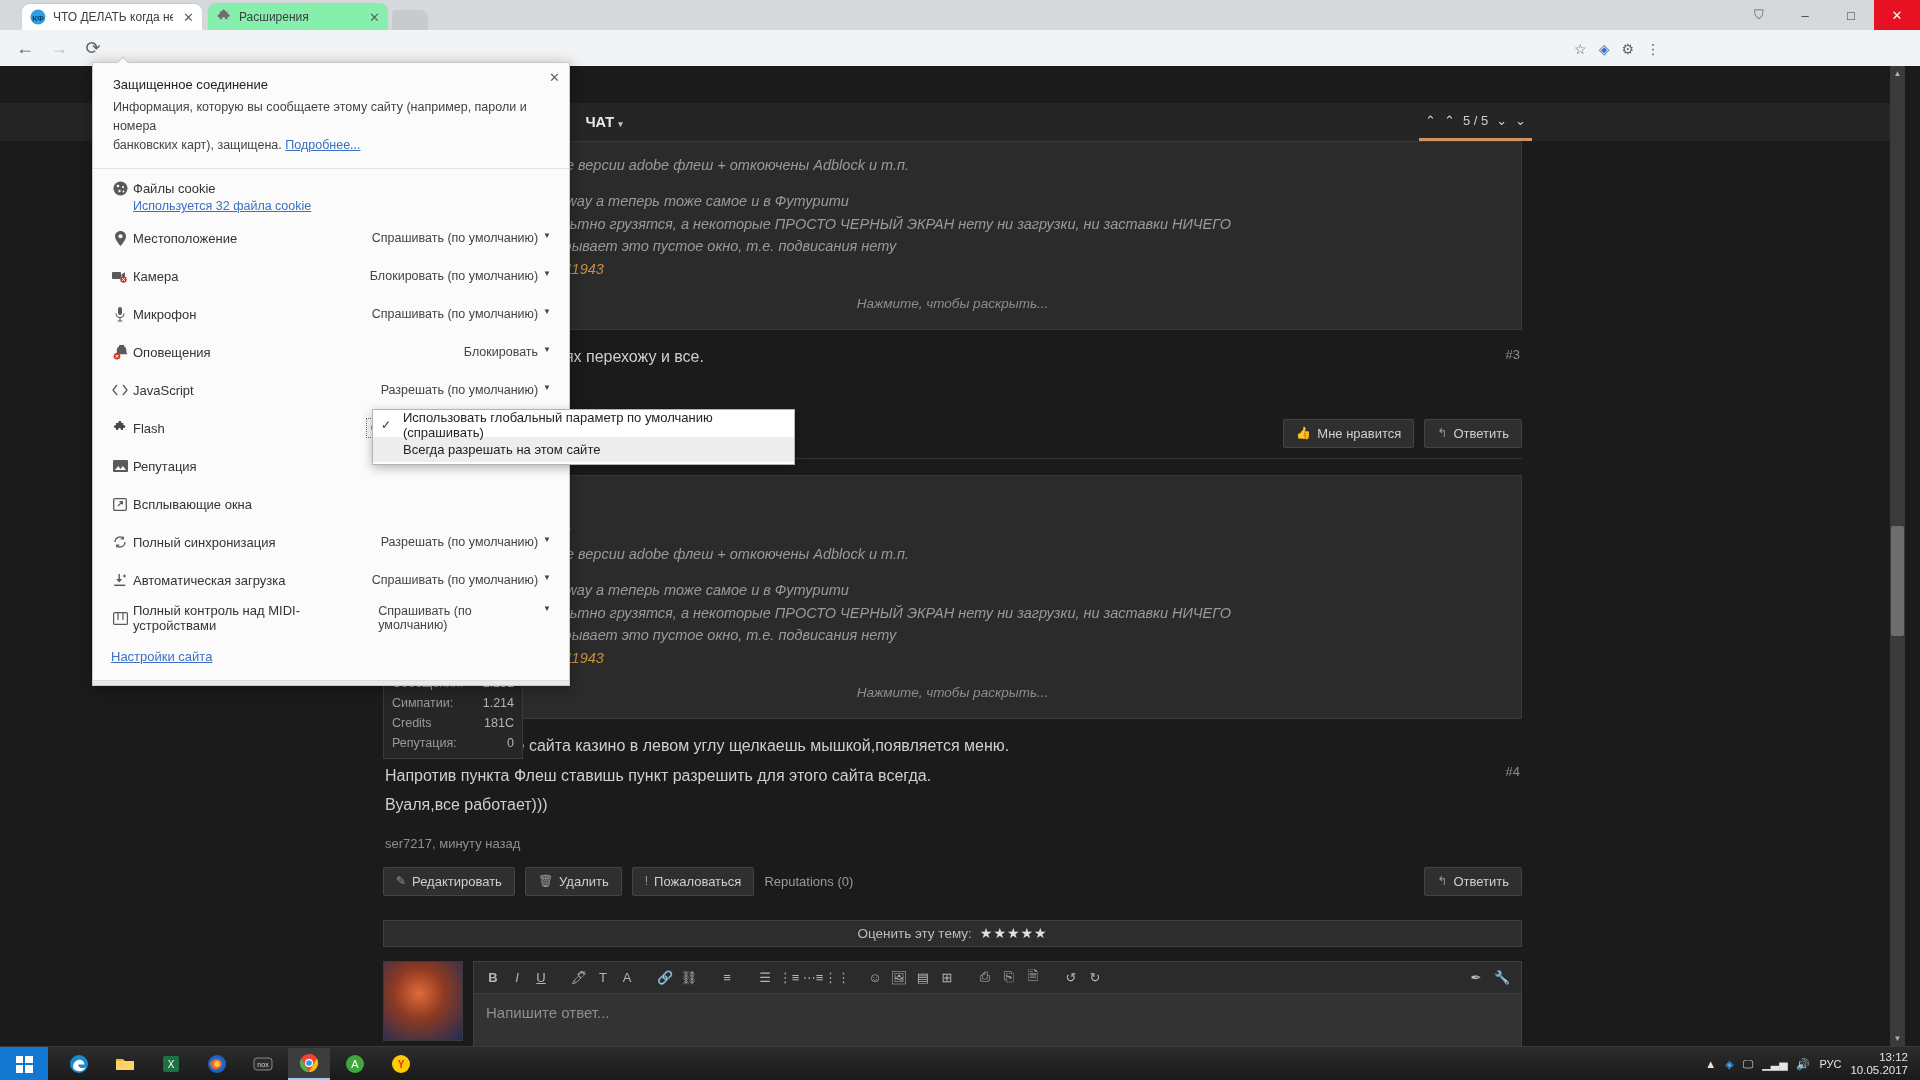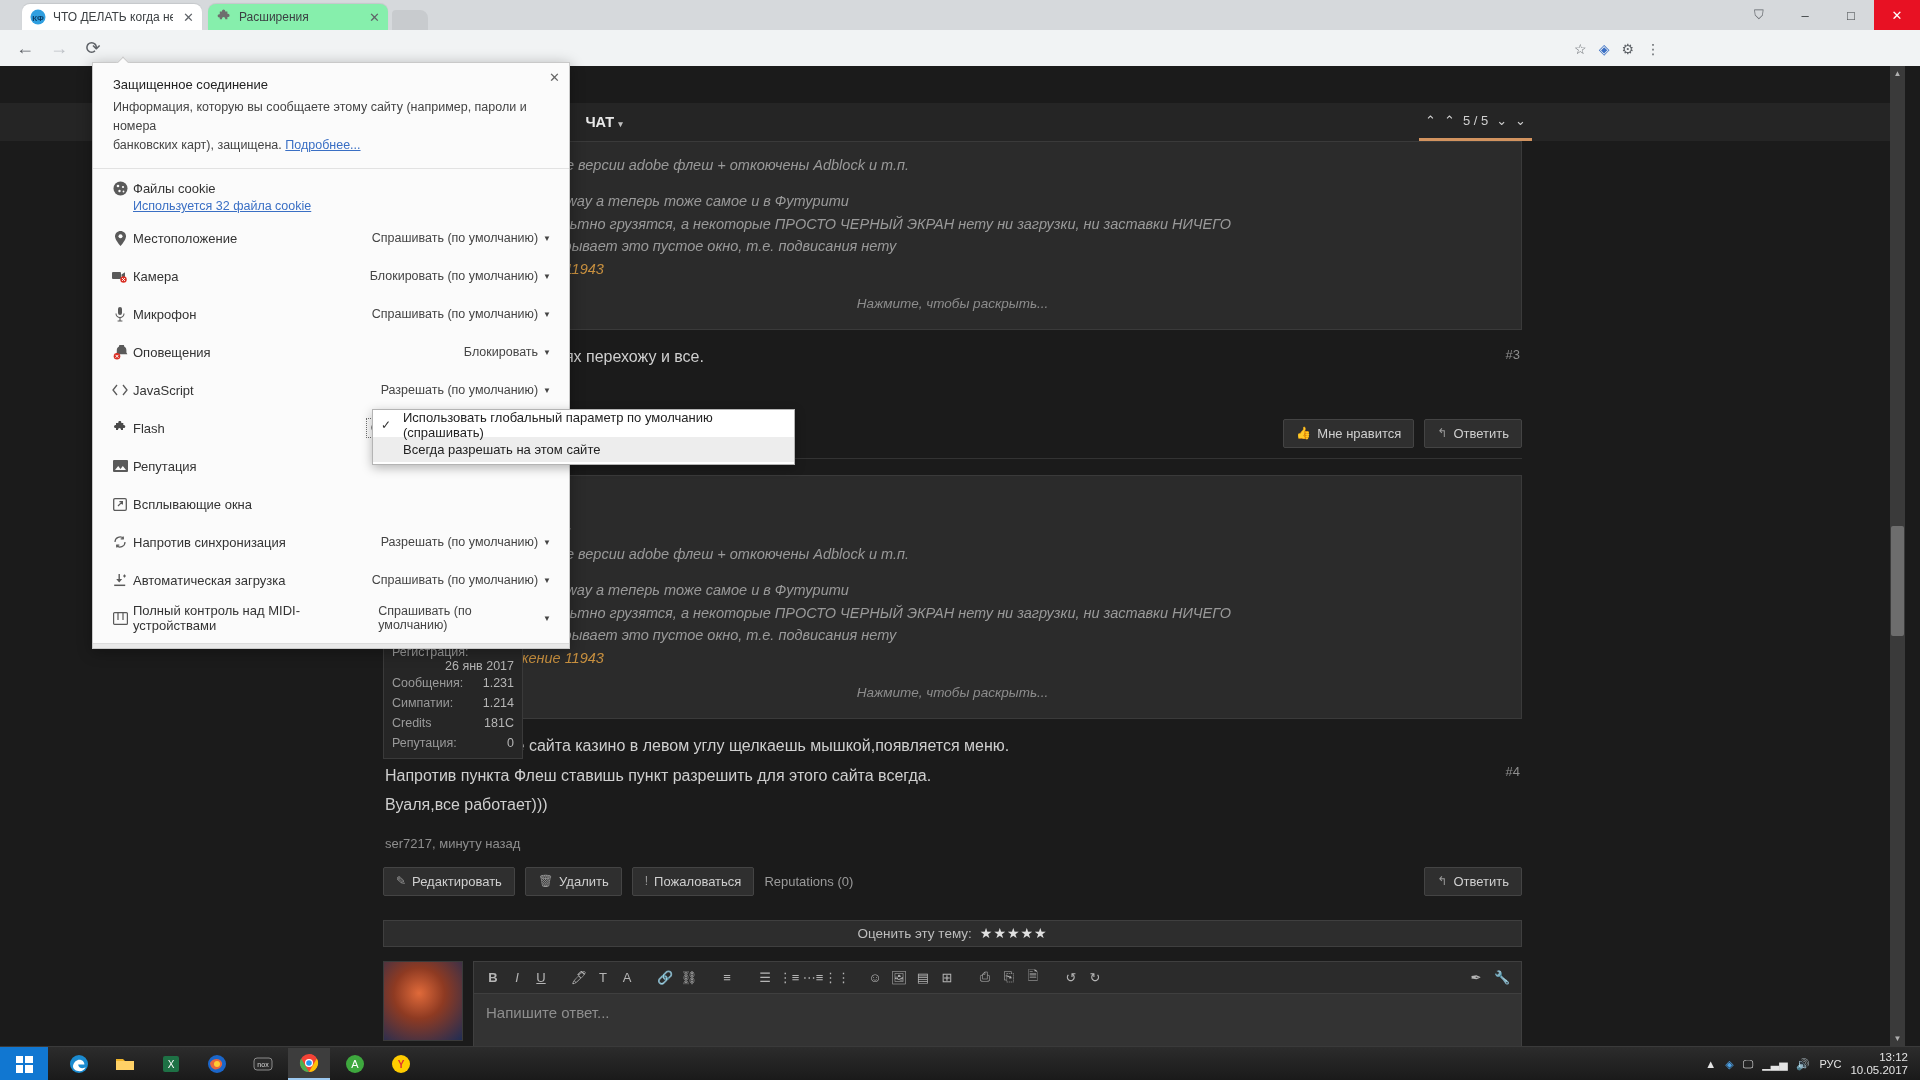--- a/index.html
+++ b/index.html
@@ -156,21 +156,21 @@
   .bubble .bhead { padding:14px 40px 14px 20px; border-bottom:1px solid #e2e2e2; }
   .bubble .btitle { font-size:13px; color:#222; margin-bottom:6px; }
   .bubble .bdesc { font-size:12.5px; color:#444; line-height:1.5; }
   .bubble a { color:#3a6fc4; text-decoration:underline; }
 
   .permlist { padding:10px 14px 6px 14px; }
   .permrow { display:flex; align-items:center; min-height:38px; }
   .permrow .picon { width:26px; flex:0 0 26px; display:flex; align-items:center; justify-content:center;
                     color:#5a5a5a; font-size:13px; }
   .permrow .plabel { font-size:13px; color:#333; }
-  .permrow .pval { margin-left:auto; font-size:12.5px; color:#444; display:flex; align-items:center; gap:5px;
+  .permrow .pval { margin-left:auto; font-size:12.5px; color:#444; display:flex; gap:5px;
                    padding:2px 4px; }
   .permrow .pval .dn { font-size:8px; color:#444; }
   .permrow.cookie { align-items:flex-start; min-height:40px; padding-top:2px; }
   .permrow.cookie .ptext { display:flex; flex-direction:column; gap:3px; }
   .permrow.focused .pval { border:1px dotted #707070; }
   .bubble .bfoot { padding:6px 14px 16px 18px; }
   .bubble .bbottomline { height:5px; background:#e9e9e9; border-top:1px solid #dcdcdc; }
 
   
   .dropdown {
@@ -566,21 +566,21 @@
         <span class="pval"></span>
       </div>
 
       <div class="permrow">
         <span class="picon">
           <svg width="14" height="14" viewBox="0 0 14 14">
               <path d="M12 7a5 5 0 01-8.6 3.5M2 7a5 5 0 018.6-3.5" fill="none" stroke="#5a5a5a" stroke-width="1.2"></path>
               <path d="M10.2 1.4v2.5H7.7M3.8 12.6v-2.5h2.5" fill="none" stroke="#5a5a5a" stroke-width="1.2"></path>
             </svg>
         </span>
-        <span class="plabel">Напротив синхронизация</span>
+        <span class="plabel">Полный синхронизация</span>
         <span class="pval">
             <span>Разрешать (по умолчанию)</span>
             <span class="dn">▼</span>
           </span>
       </div>
 
       <div class="permrow">
         <span class="picon">
           <svg width="15" height="14" viewBox="0 0 15 14">
               <path d="M5.5 1v5H3.2l3 3.4 3-3.4H6.9V1z" fill="#5a5a5a"></path>
@@ -604,20 +604,23 @@
         </span>
         <span class="plabel">Полный контроль над MIDI-устройствами</span>
         <span class="pval">
             <span>Спрашивать (по умолчанию)</span>
             <span class="dn">▼</span>
           </span>
       </div>
 
     </div>
 
+    <div class="bfoot">
+      <a href="#">Настройки сайта</a>
+    </div>
     <div class="bbottomline"></div>
   </div>
 
   <div class="dropdown">
     <div class="ditem">
       <span class="chk">✓</span>
       <span>Использовать глобальный параметр по умолчанию (спрашивать)</span>
     </div>
     <div class="ditem hover">
       <span class="chk"></span>

